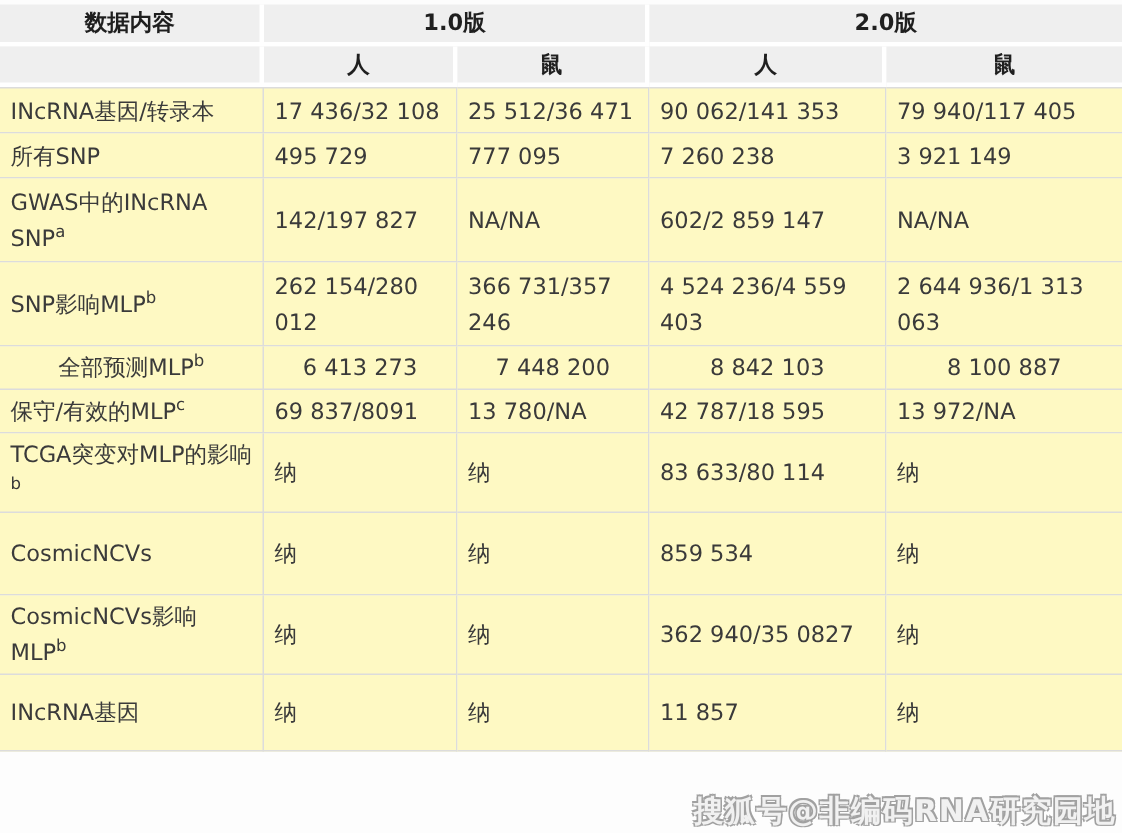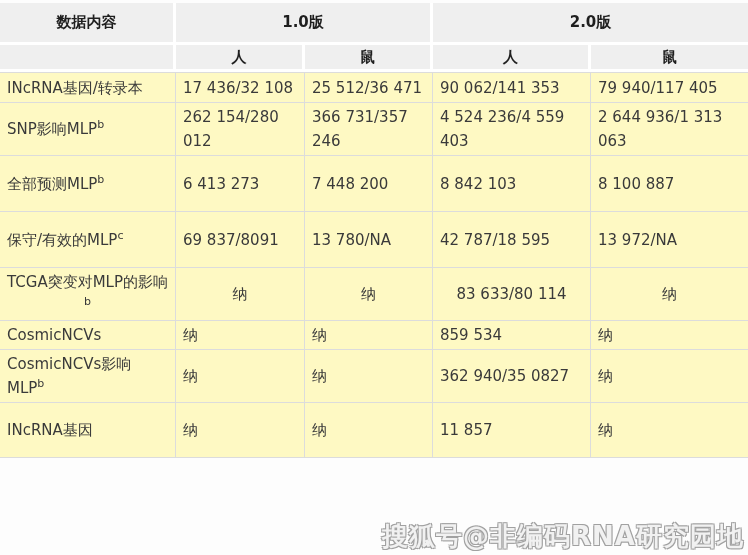--- a/index.html
+++ b/index.html
@@ -28,21 +28,21 @@
     color: #1f1f1f;
     text-align: center;
     padding: 0 6px;
     border-right: 3px solid #ffffff;
     border-bottom: 3px solid #ffffff;
     vertical-align: middle;
   }
   thead th.no-br {
     border-right: none;
   }
-  thead tr.group-row { height: 42px; margin-top: 16px; }
+  thead tr.group-row { height: 28px; margin-top: 16px; }
   thead tr.sub-row { height: 27px; }
   tbody td {
     background: #fef9c3;
     font-size: 15px;
     color: #3a3a3a;
     padding: 2px 7px;
     border-right: 1px solid #dcdcdc;
     border-bottom: 1px solid #dcdcdc;
     vertical-align: middle;
     line-height: 1.6;
@@ -64,21 +64,21 @@
   tbody tr:nth-child(7)  { height: 29px; }
   tbody tr:nth-child(8)  { height: 55px; padding-left: 36px; }
   tbody tr:nth-child(9)  { height: 29px; }
   tbody tr:nth-child(10) { height: 51px; }
   tbody tr:nth-child(11) { height: 31px; }
   tbody tr:nth-child(12) { height: 54px; }
   .watermark {
     position: absolute;
     right: 4px;
     bottom: 1px;
-    font-size: 26px;
+    font-size: 20px;
     font-weight: bold;
     letter-spacing: 1px;
     color: #f0f0f0;
     text-shadow:
       -1px -1px 0 #9a9a9a,
        1px -1px 0 #9a9a9a,
       -1px  1px 0 #9a9a9a,
        1px  1px 0 #9a9a9a;
     opacity: 0.92;
     white-space: nowrap;
@@ -110,20 +110,34 @@
       <th class="no-br">鼠</th>
     </tr>
   </thead>
   <tbody id="table-body">
       <tr>
         <td>INcRNA基因/转录本</td>
         <td>17 436/32 108</td>
         <td>25 512/36 471</td>
         <td>90 062/141 353</td>
         <td>79 940/117 405</td>
+      </tr>
+      <tr>
+        <td>所有SNP</td>
+        <td>495 729</td>
+        <td>777 095</td>
+        <td>7 260 238</td>
+        <td>3 921 149</td>
+      </tr>
+      <tr>
+        <td>GWAS中的INcRNA SNP<sup>a</sup></td>
+        <td>142/197 827</td>
+        <td>NA/NA</td>
+        <td>602/2 859 147</td>
+        <td>NA/NA</td>
       </tr>
       <tr>
         <td>SNP影响MLP<sup>b</sup></td>
         <td>262 154/280 012</td>
         <td>366 731/357 246</td>
         <td>4 524 236/4 559 403</td>
         <td>2 644 936/1 313 063</td>
       </tr>
       <tr>
         <td>全部预测MLP<sup>b</sup></td>

